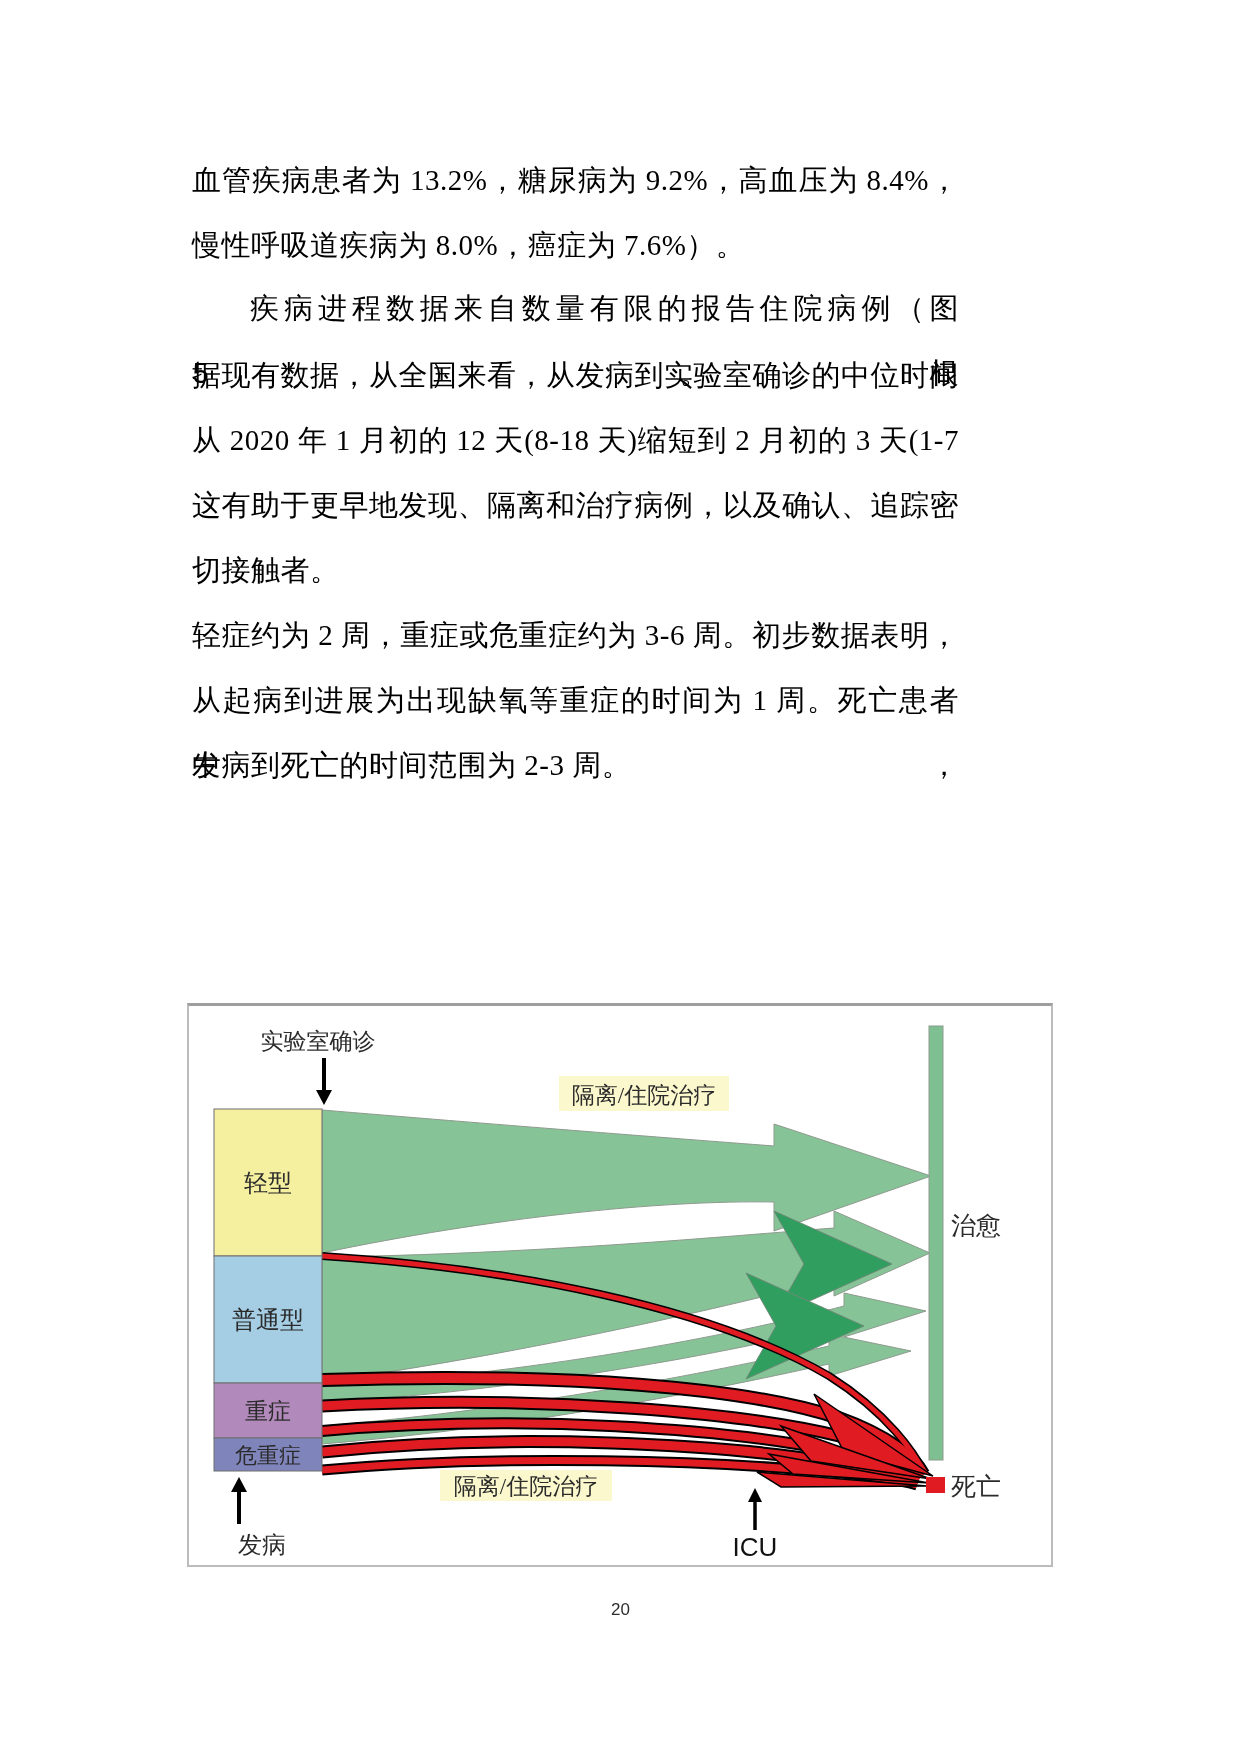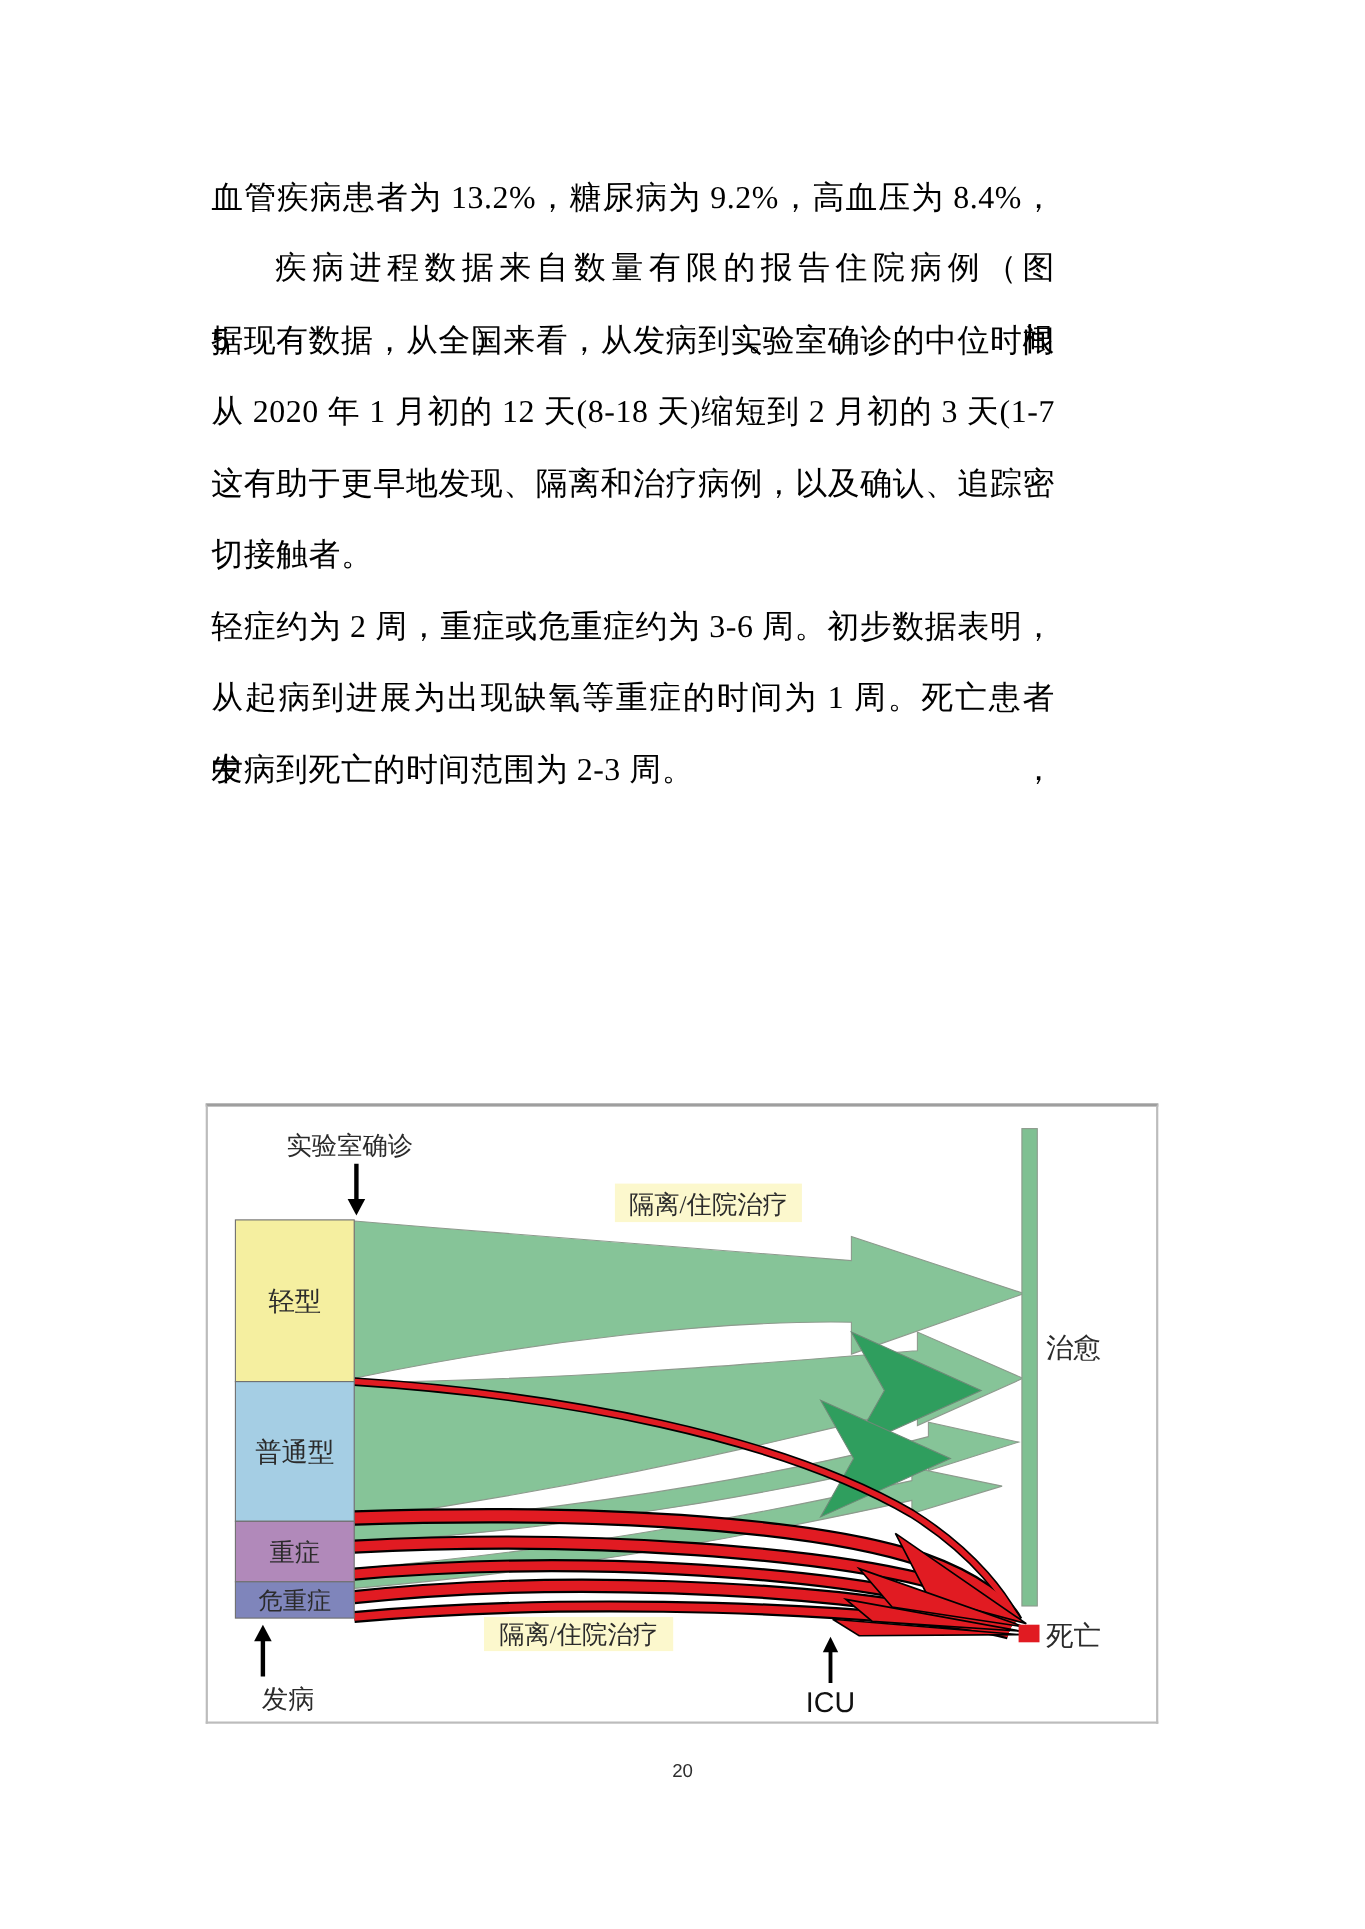--- a/index.html
+++ b/index.html
@@ -45,20 +45,21 @@
     font-size:17px;color:#2e2e2e;
   }
 </style>
 </head>
 <body>
 
 <div class="page">
 
   <div class="bodytext">
     <div class="tline">血管疾病患者为 13.2%，糖尿病为 9.2%，高血压为 8.4%，</div>
+    <div class="tline nojust">慢性呼吸道疾病为 8.0%，癌症为 7.6%）。</div>
     <div class="tline indent">疾病进程数据来自数量有限的报告住院病例（图 5）。根</div>
     <div class="tline">据现有数据，从全国来看，从发病到实验室确诊的中位时间</div>
     <div class="tline">从 2020 年 1 月初的 12 天(8-18 天)缩短到 2 月初的 3 天(1-7</div>
     <div class="tline">这有助于更早地发现、隔离和治疗病例，以及确认、追踪密</div>
     <div class="tline nojust">切接触者。</div>
     <div class="tline">轻症约为 2 周，重症或危重症约为 3-6 周。初步数据表明，</div>
     <div class="tline">从起病到进展为出现缺氧等重症的时间为 1 周。死亡患者中，</div>
     <div class="tline nojust">发病到死亡的时间范围为 2-3 周。</div>
   </div>
 

